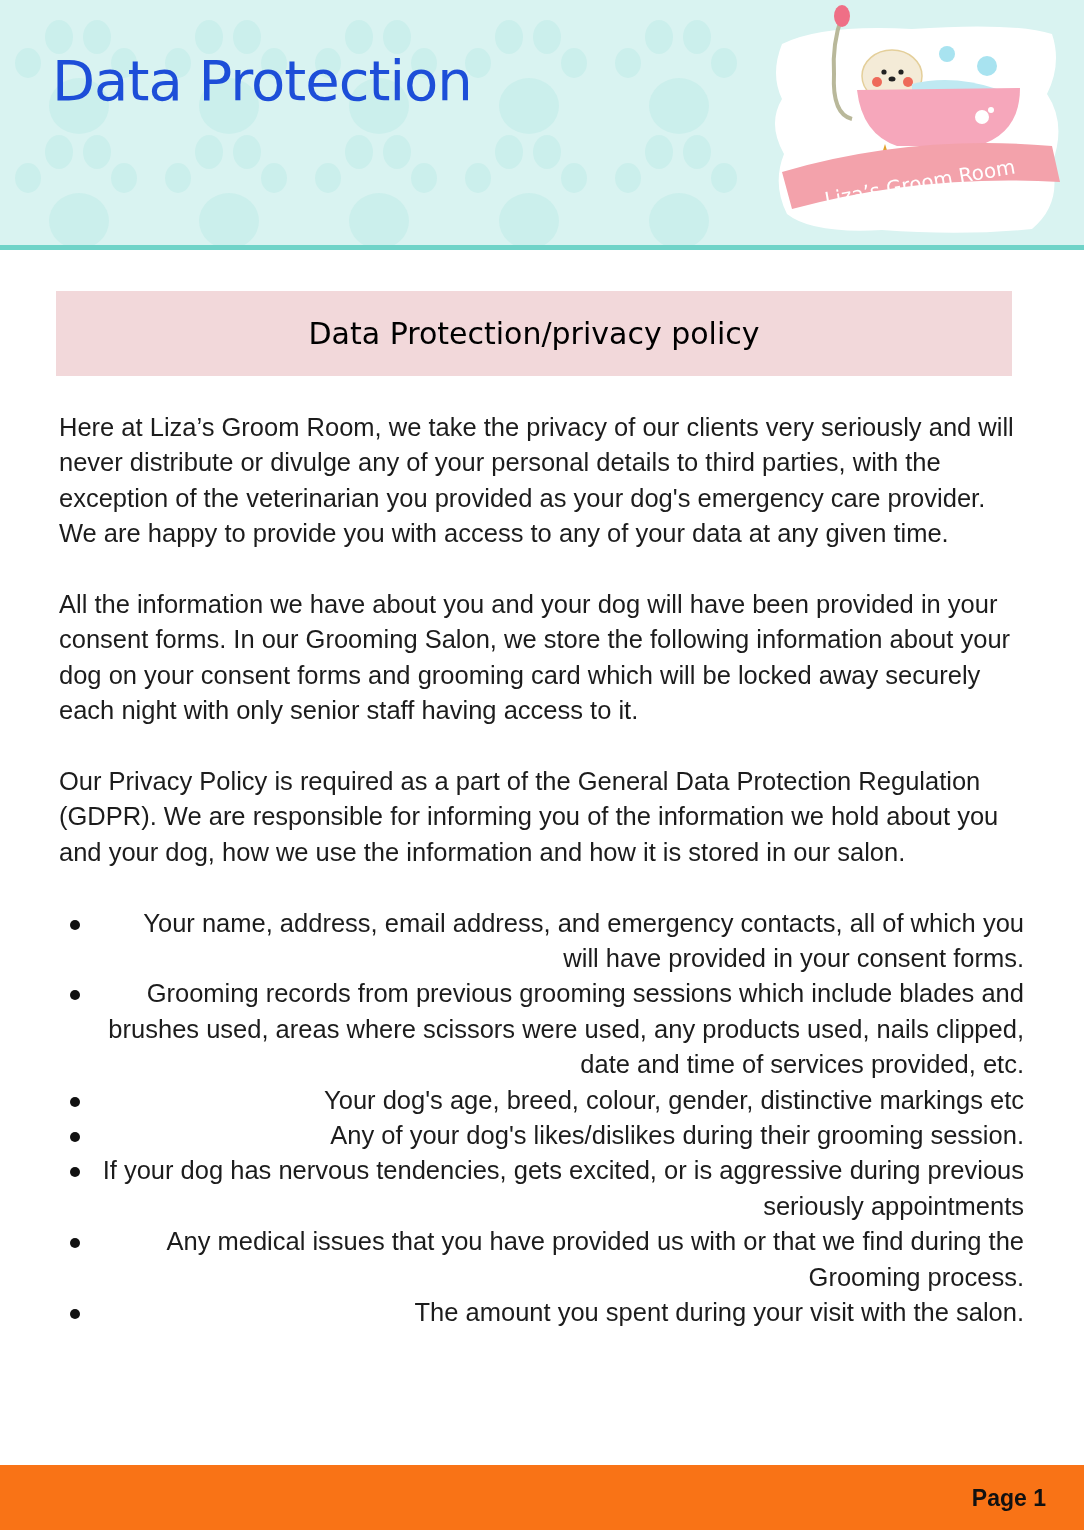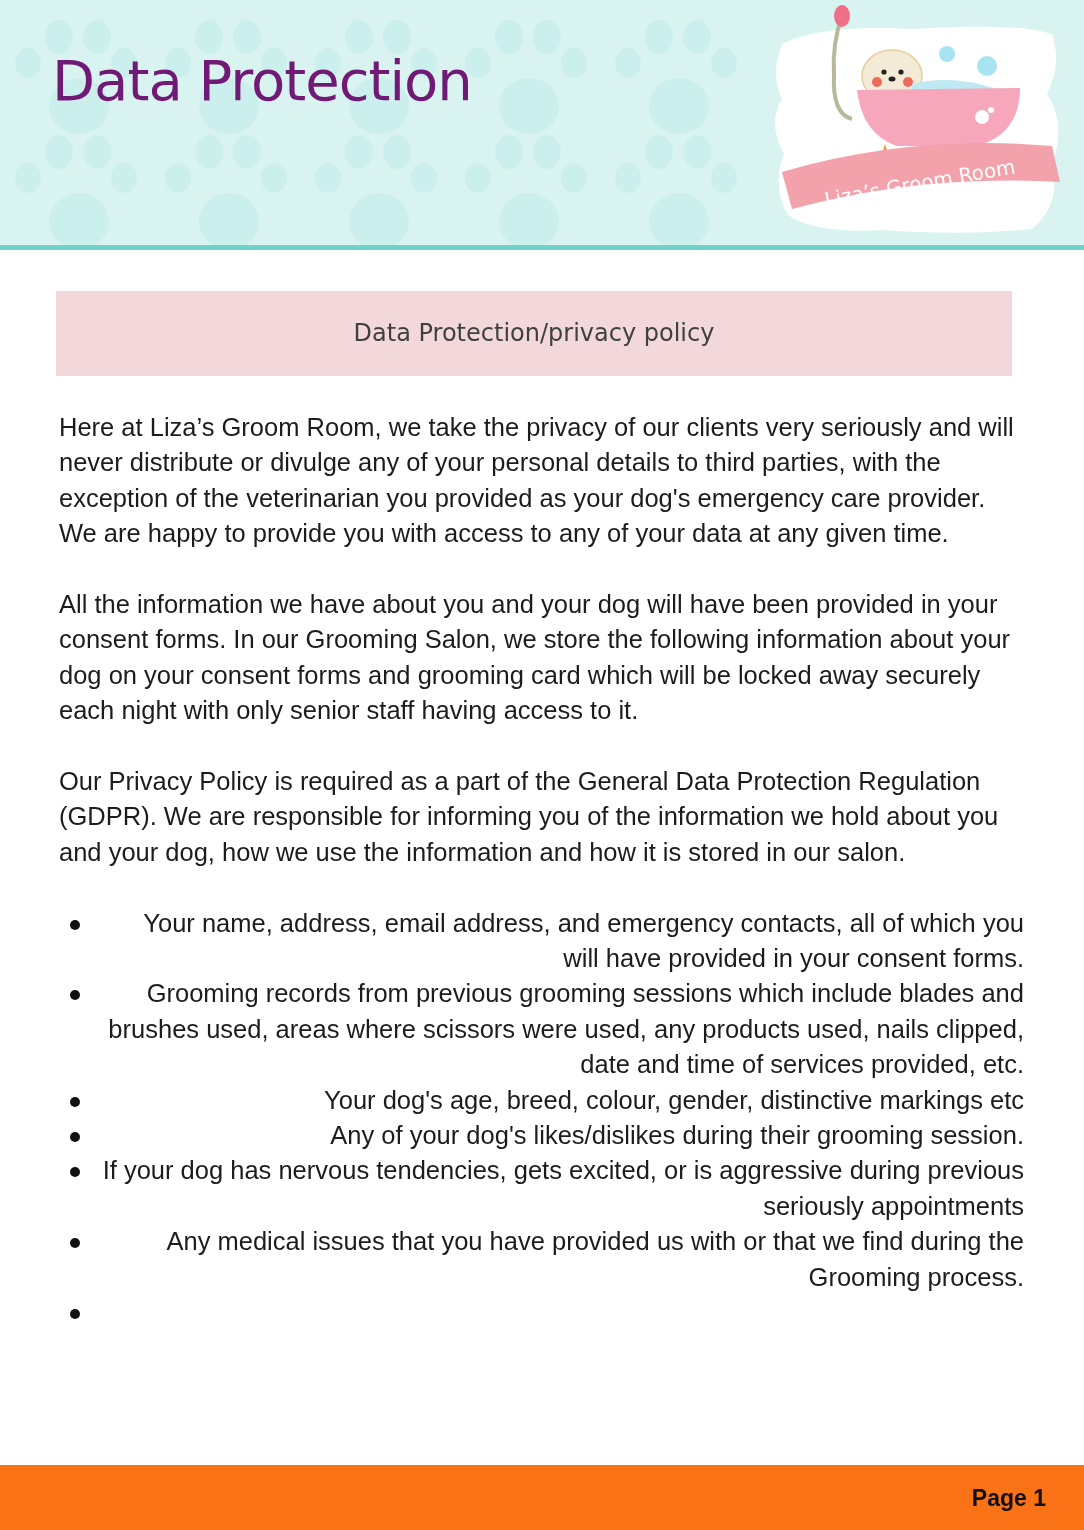--- a/index.html
+++ b/index.html
@@ -3,25 +3,25 @@
 <meta charset="utf-8">
 <style>
   html, body { margin:0; padding:0; }
   body { width:1084px; height:1530px; position:relative; background:#ffffff; overflow:hidden;
          font-family:"Liberation Sans", sans-serif; color:#1a1a1a; }
   .header { position:absolute; left:0; top:0; width:1084px; height:246px; background:#d9f3f1; overflow:hidden; }
   .header-border { position:absolute; left:0; top:245px; width:1084px; height:5px; background:#6fd3c8; }
   .paw { position:absolute; }
   .paw .pad { position:absolute; background:#cbefec; border-radius:50%; }
   .title { position:absolute; left:52px; top:48px; font-family:"DejaVu Sans", sans-serif; font-size:56px;
-           color:#701a75; letter-spacing:-1px; font-weight:normal; }
+           color:#1d4ed8; letter-spacing:-1px; font-weight:normal; }
   .logo { position:absolute; left:762px; top:4px; width:310px; height:232px; }
   .section-band { position:absolute; left:56px; top:291px; width:956px; height:85px; background:#f2d8da; }
   .section-title { position:absolute; left:0; top:0; width:100%; height:85px; line-height:85px; text-align:center;
-                   font-family:"DejaVu Sans", sans-serif; font-size:24px; color:#404040; }
+                   font-family:"DejaVu Sans", sans-serif; font-size:30px; color:#000000; }
   .body { position:absolute; left:59px; top:410px; width:965px; font-size:25.5px; line-height:35.4px; color:#1c1c1c; }
   .body p { margin:0 0 35.4px 0; }
   .body ul { margin:0; padding:0 0 0 43px; list-style:none;text-align:right; }
   .body li { position:relative; }
   .body li .bullet { position:absolute; left:-32px; top:14px; width:10px; height:10px; border-radius:50%; background:#111; }
   .footer { position:absolute; left:0; top:1465px; width:1084px; height:65px; background:#f97316; }
   .page-num { position:absolute; right:38px; top:20px; font-size:23px; font-weight:bold; color:#111; }
 </style>
 </head>
 <body>
@@ -135,19 +135,19 @@
   <p>Here at Liza’s Groom Room, we take the privacy of our clients very seriously and will never distribute or divulge any of your personal details to third parties, with the exception of the veterinarian you provided as your dog's emergency care provider. We are happy to provide you with access to any of your data at any given time.</p>
   <p>All the information we have about you and your dog will have been provided in your consent forms. In our Grooming Salon, we store the following information about your dog on your consent forms and grooming card which will be locked away securely each night with only senior staff having access to it.</p>
   <p>Our Privacy Policy is required as a part of the General Data Protection Regulation (GDPR). We are responsible for informing you of the information we hold about you and your dog, how we use the information and how it is stored in our salon.</p>
   <ul>
     <li><span class="bullet"></span><span>Your name, address, email address, and emergency contacts, all of which you will have provided in your consent forms.</span></li>
     <li><span class="bullet"></span><span>Grooming records from previous grooming sessions which include blades and brushes used, areas where scissors were used, any products used, nails clipped, date and time of services provided, etc.</span></li>
     <li><span class="bullet"></span><span>Your dog's age, breed, colour, gender, distinctive markings etc</span></li>
     <li><span class="bullet"></span><span>Any of your dog's likes/dislikes during their grooming session.</span></li>
     <li><span class="bullet"></span><span>If your dog has nervous tendencies, gets excited, or is aggressive during previous seriously appointments</span></li>
     <li><span class="bullet"></span><span>Any medical issues that you have provided us with or that we find during the Grooming process.</span></li>
-    <li><span class="bullet"></span></li>
+    <li><span class="bullet"></span><span>The amount you spent during your visit with the salon.</span></li>
   </ul>
 </div>
 
 <div class="footer">
   <div class="page-num">Page 1</div>
 </div>
 
 </body></html>

